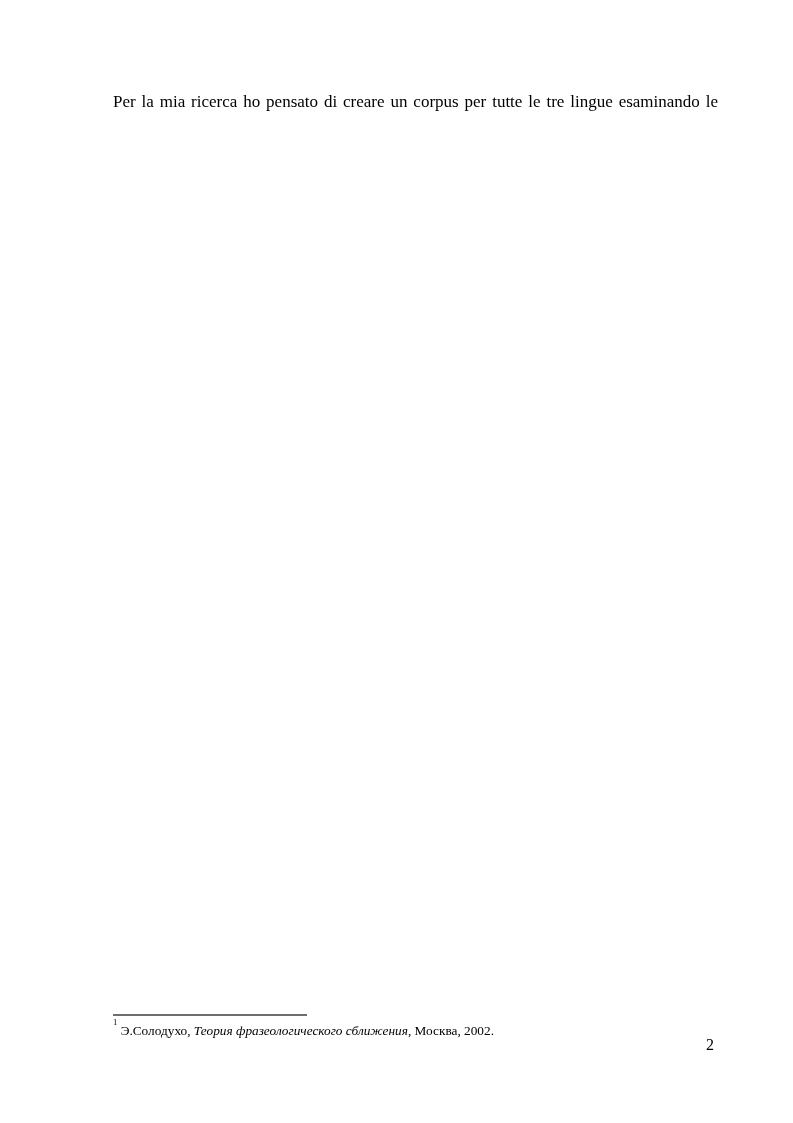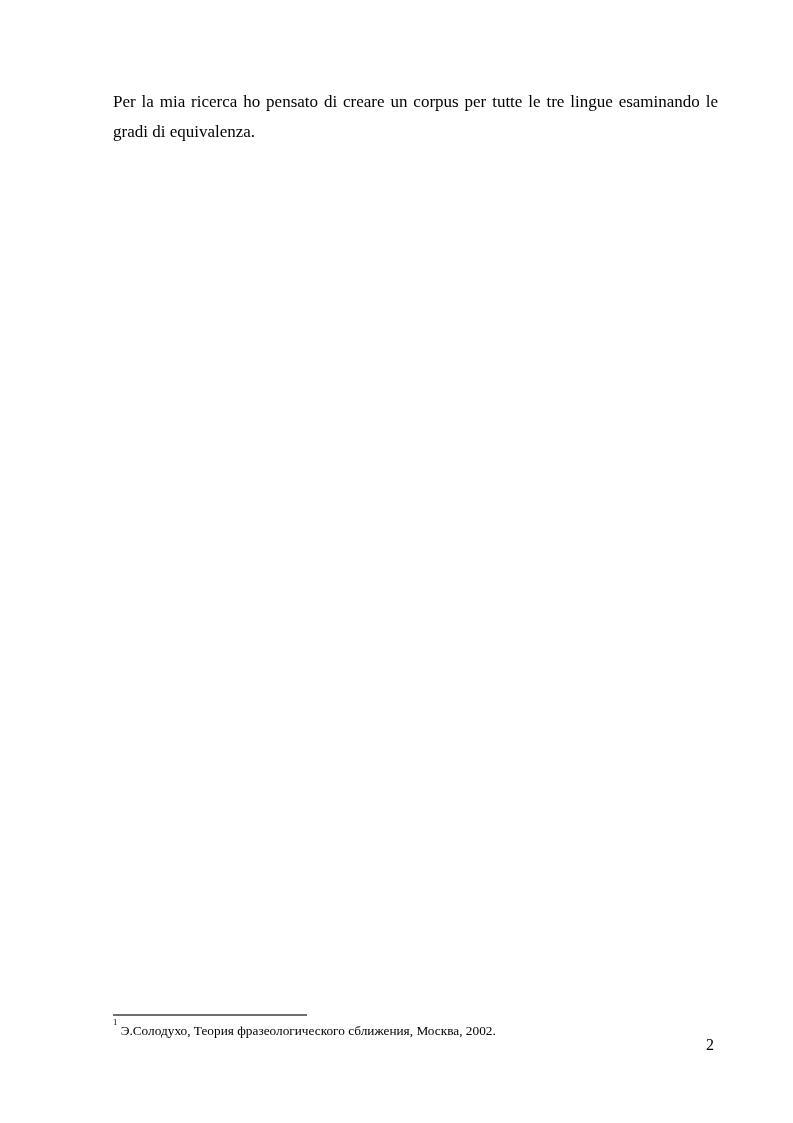--- a/index.html
+++ b/index.html
@@ -58,20 +58,21 @@
     position: absolute;
     left: 113px;
     top: 1022px;
     width: 605px;
     font-size: 13.3px;
     line-height: 17px;
     text-align: left;
     color: #000000;
   }
   .footnote .italic-seg {
+    font-style: italic;
   }
   .footnote .sup-ref {
     font-size: 0.65em;
     top: -0.5em;
   }
   .page-number {
     position: absolute;
     left: 113px;
     top: 1035px;
     width: 601px;
@@ -81,21 +82,20 @@
     color: #000000;
   }
 </style>
 </head>
 <body>
 
 <div class="page">
 
   <div class="body-paragraph">
     <div class="para-line">Per la mia ricerca  ho pensato di creare un corpus per tutte le tre lingue esaminando le</div>
-    <div class="para-line last-line">gradi di equivalenza.</div>
   </div>
 
   <div class="footnote-separator"></div>
 
   <div class="footnote"><sup class="sup-ref">1</sup><span> Э.Солодухо, </span><span class="italic-seg">Теория фразеологического сближения</span><span>, Москва, 2002.</span></div>
 
   <div class="page-number">2</div>
 
 </div>
 

